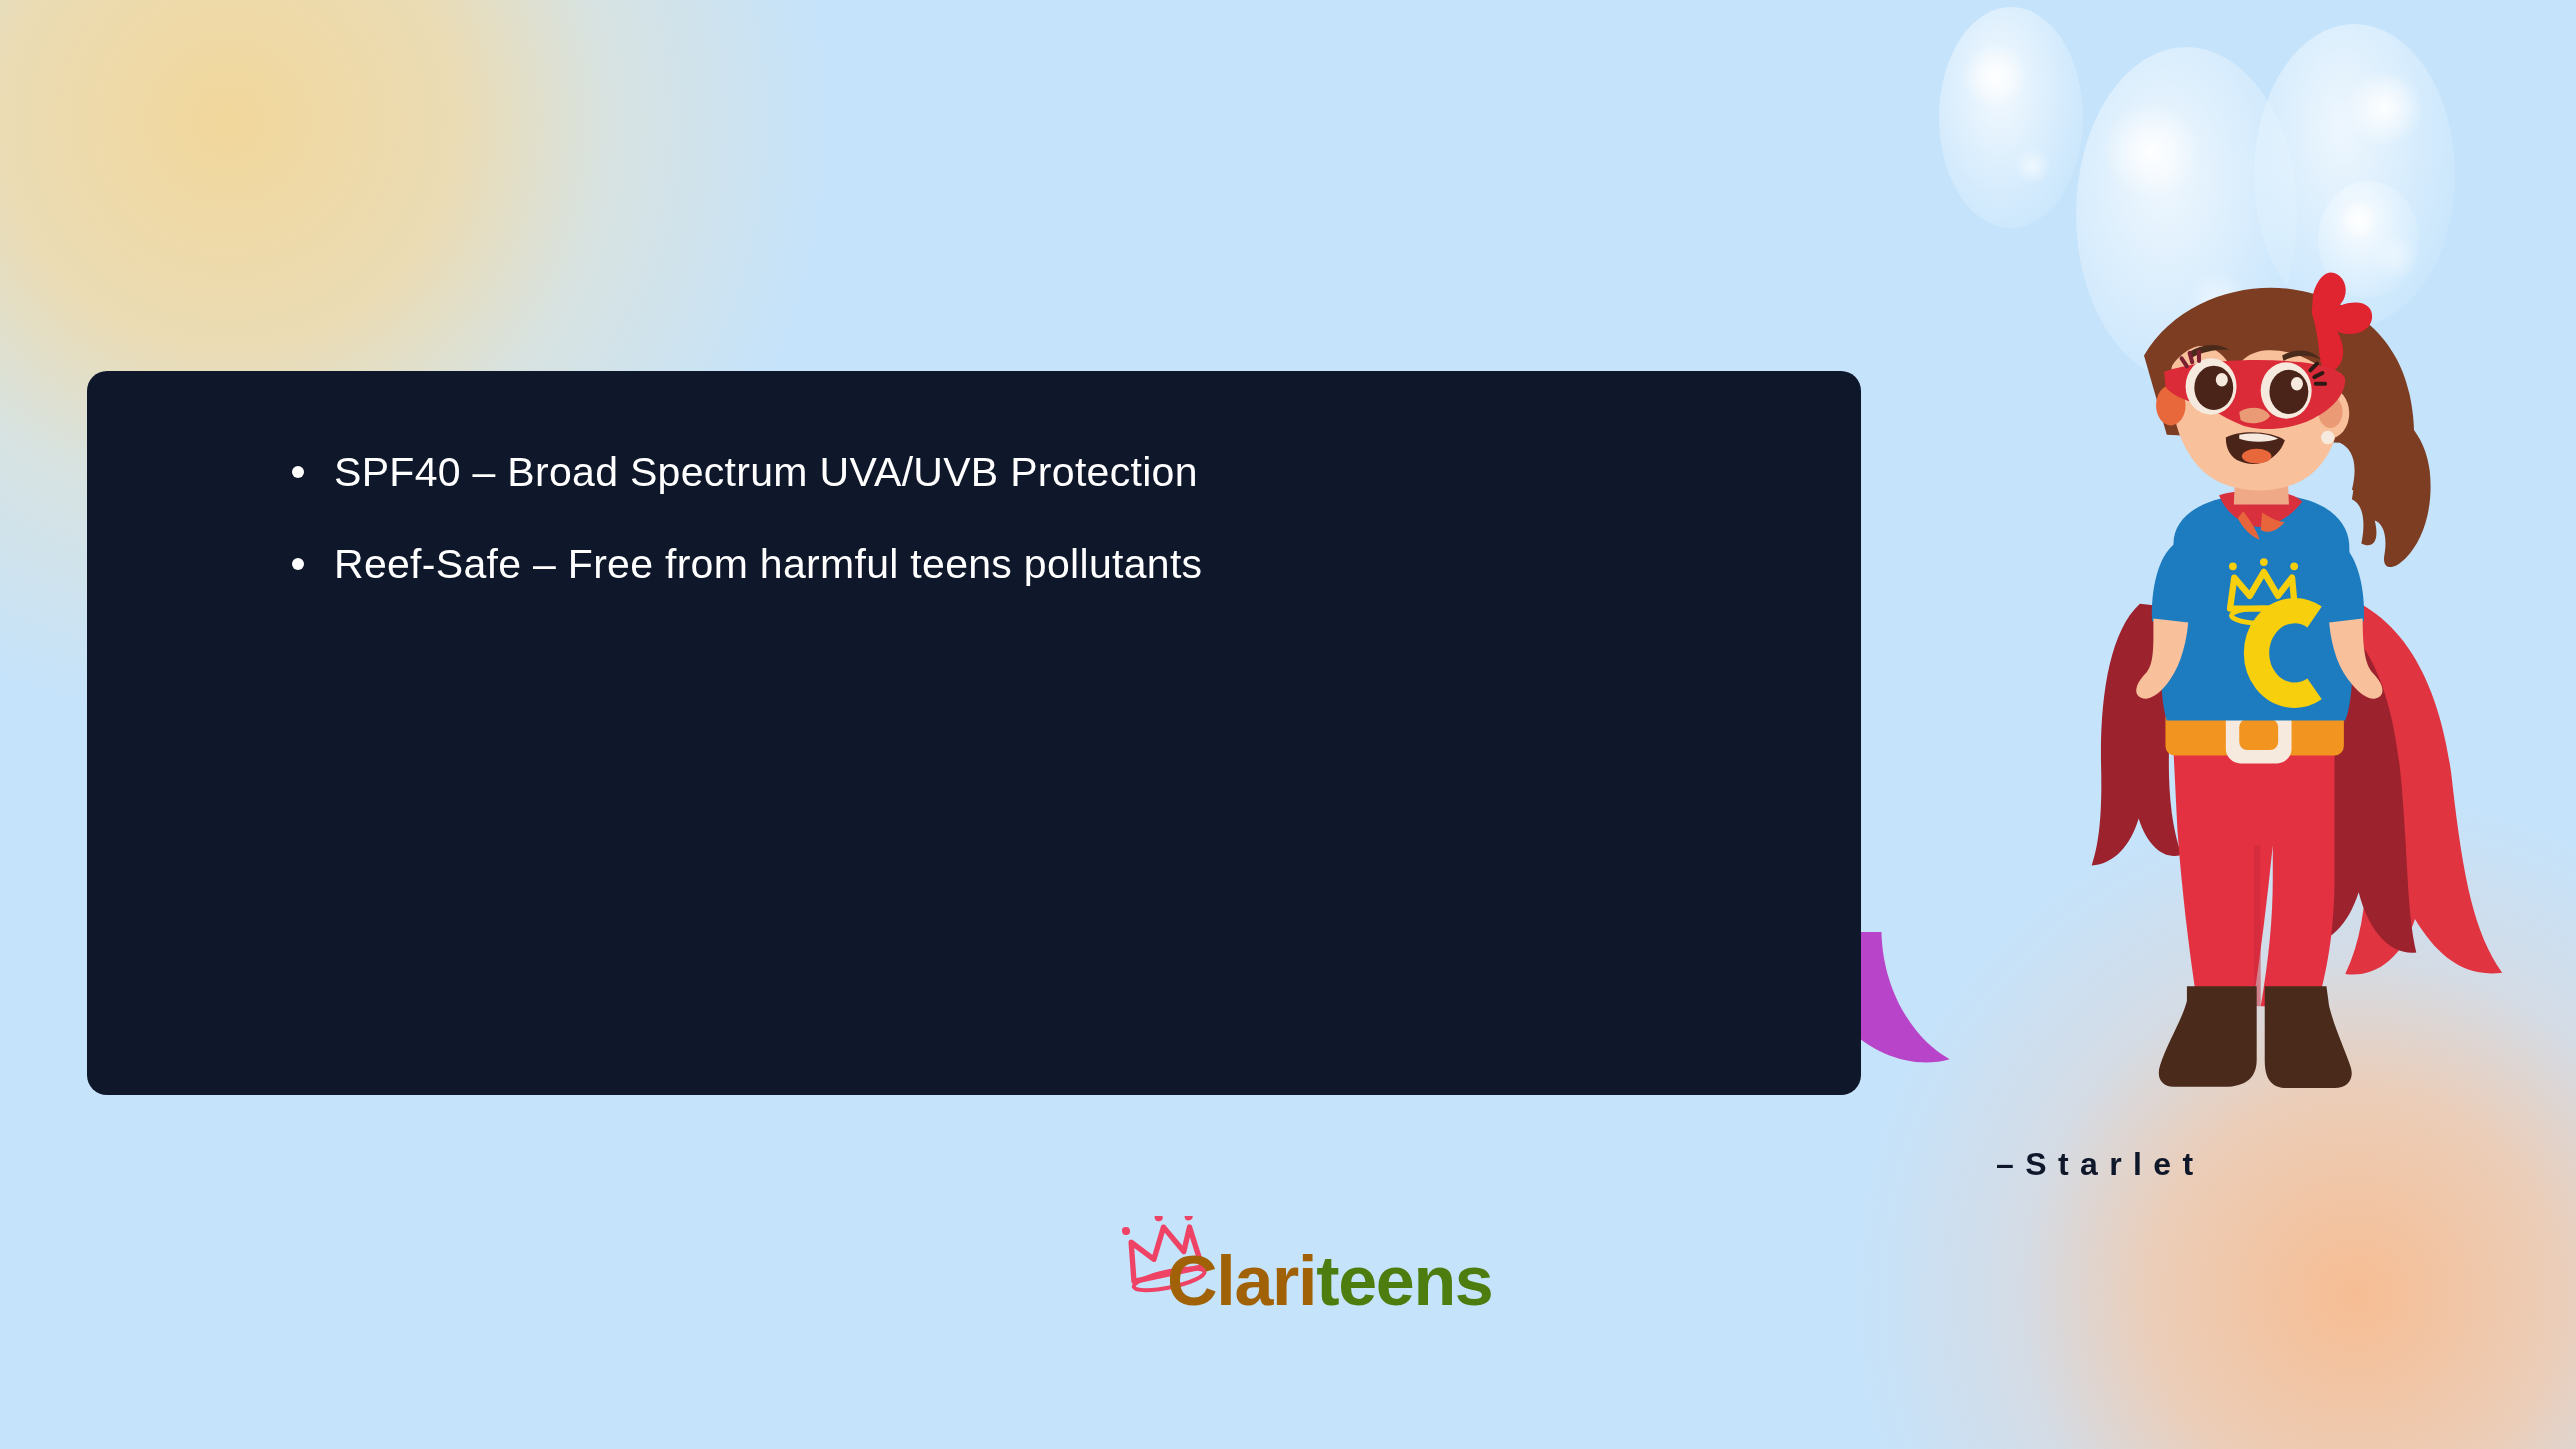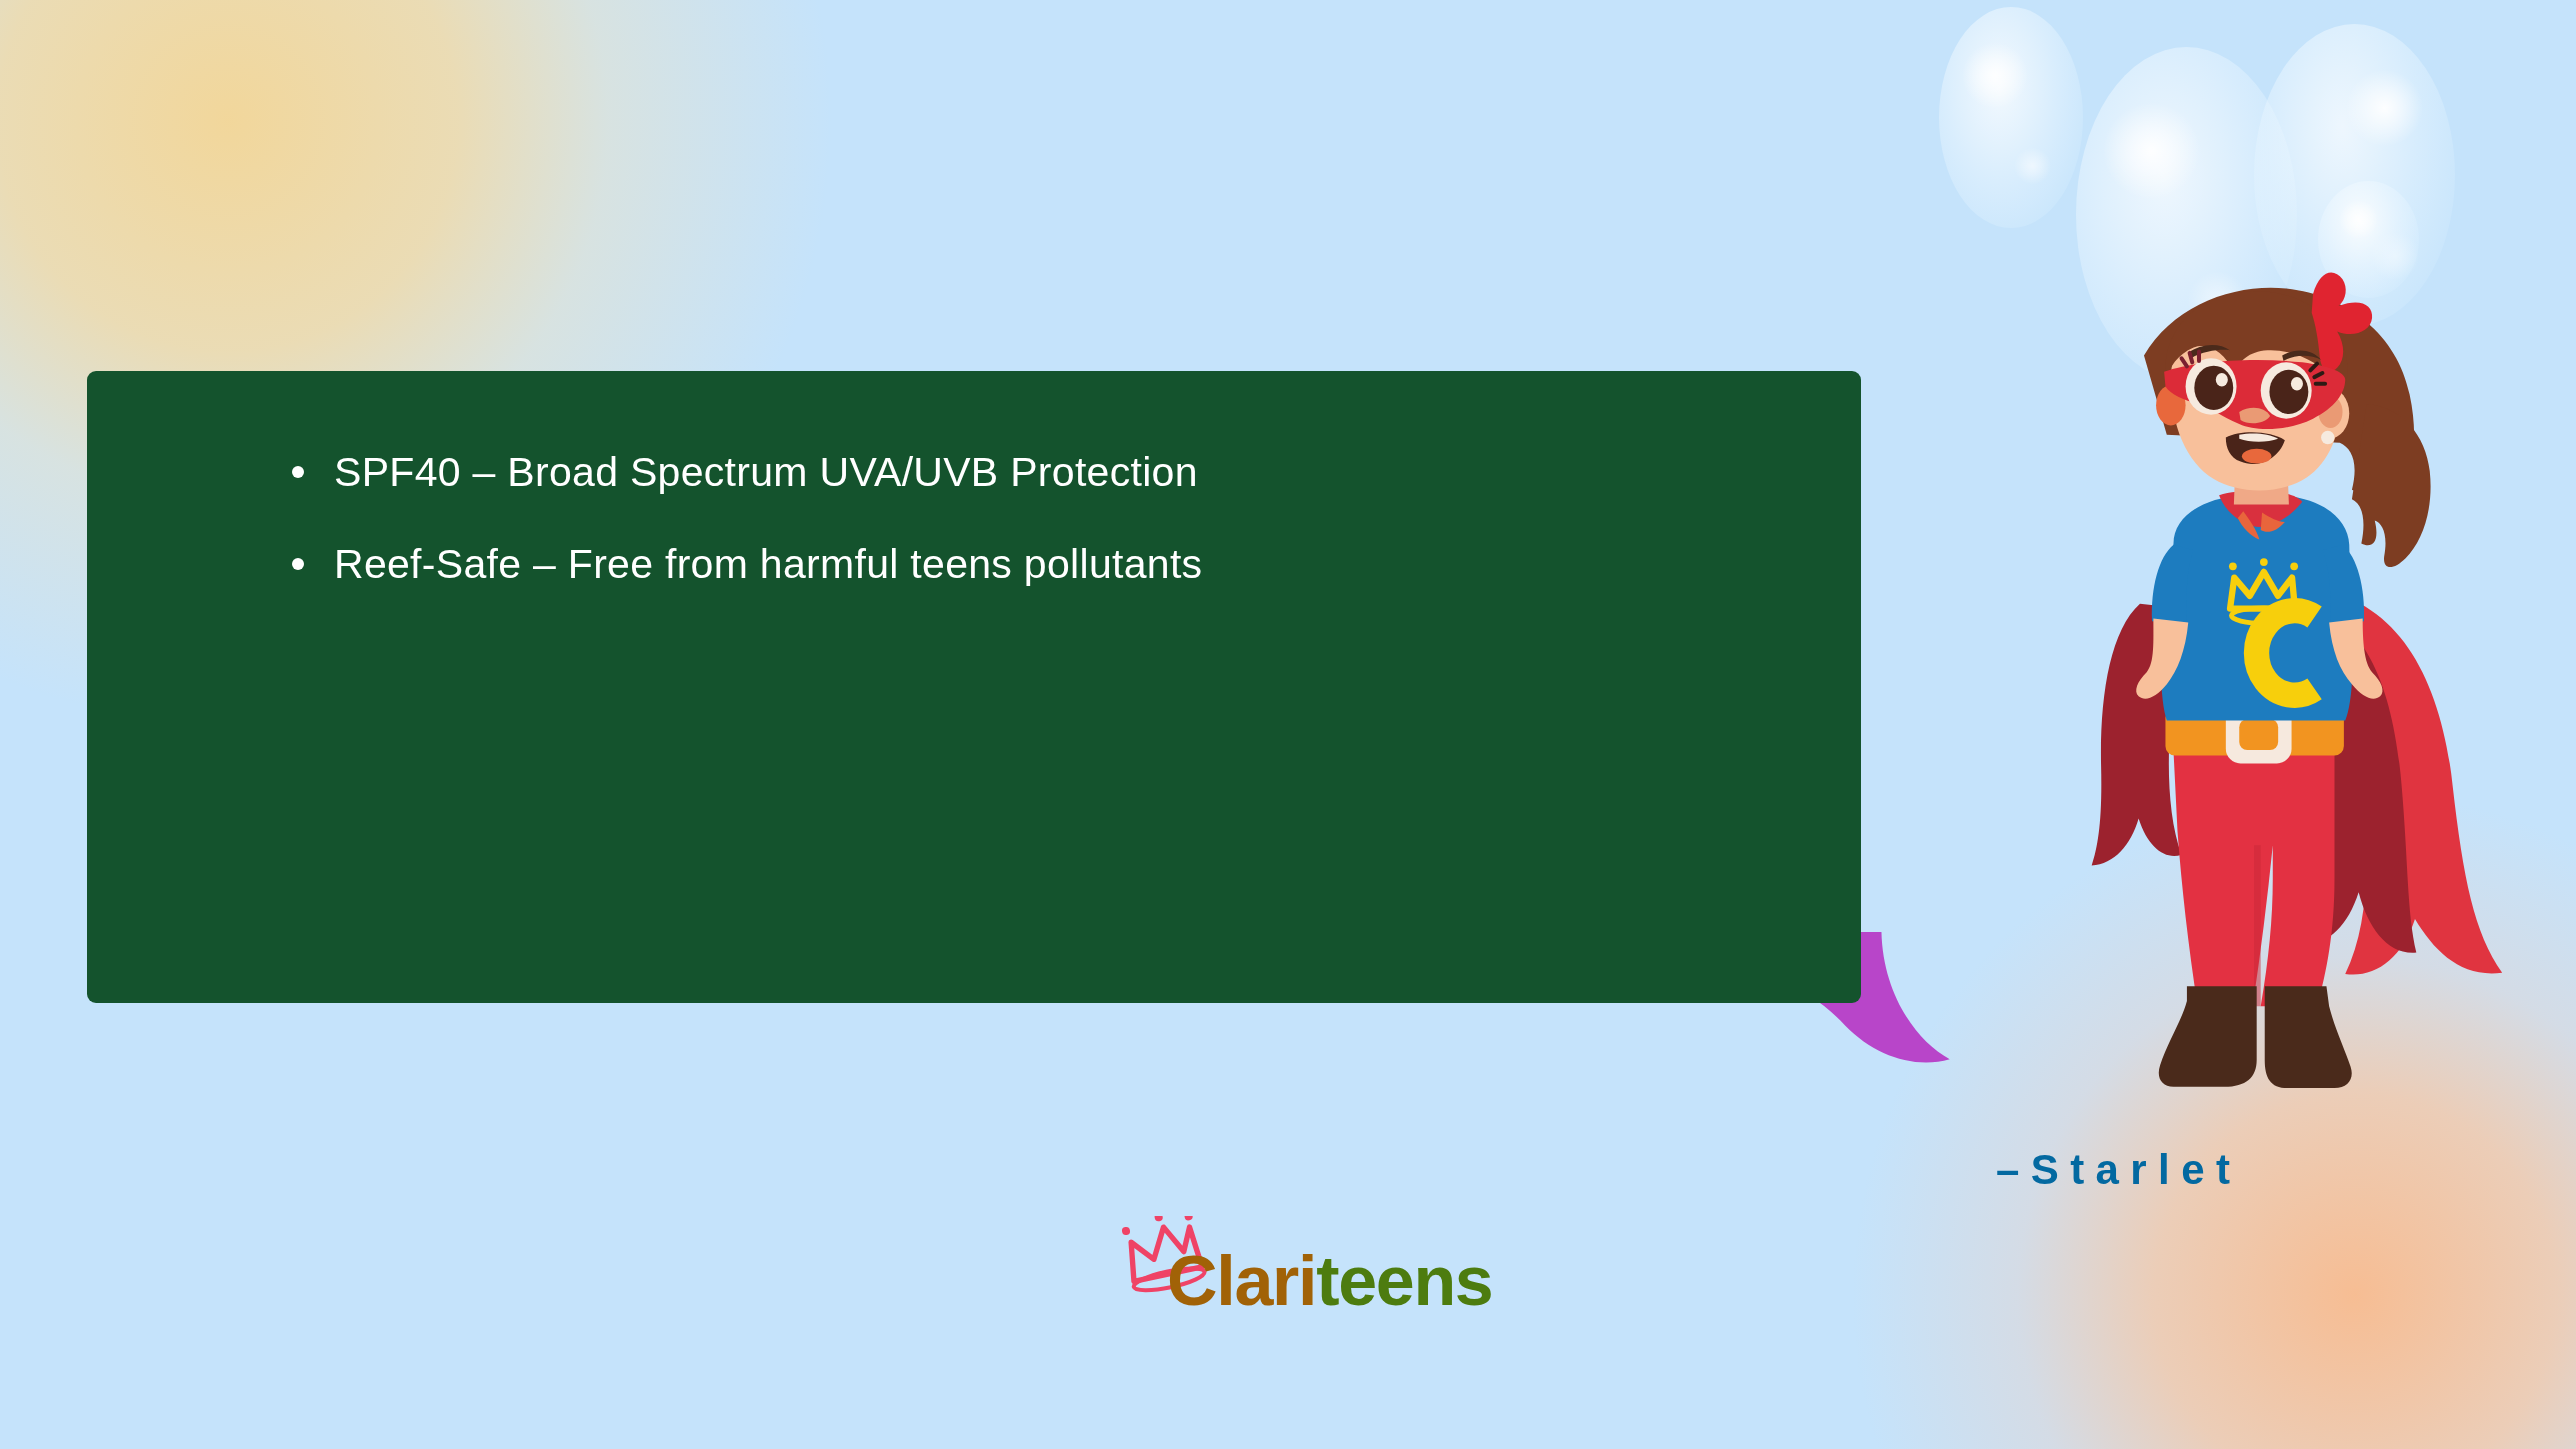--- a/index.html
+++ b/index.html
@@ -62,23 +62,23 @@
                 rgba(255,255,255,0.55) 45%,
                 rgba(255,255,255,0.0) 100%);
   }
 
   
   #speech-bubble {
     position: absolute;
     left: 87px;
     top: 371px;
     width: 1774px;
-    height: 632px;
-    background: #14532d;
-    border-radius: 9px;
+    height: 724px;
+    background: #0f172a;
+    border-radius: 20px;
   }
   #speech-bubble-tail {
     position: absolute;
     left: 1714px;
     top: 932px;
     width: 268px;
     height: 174px;
     overflow: visible;
   }
 
@@ -117,24 +117,24 @@
     top: 255px;
     width: 564px;
     height: 872px;
   }
 
   
   #starlet-caption {
     position: absolute;
     left: 1996px;
     top: 1146px;
-    font-size: 42px;
+    font-size: 32px;
     font-weight: 700;
     letter-spacing: 11.4px;
-    color: #0369a1;
+    color: #0f172a;
     white-space: nowrap;
   }
 
   
   #brand-logo {
     position: absolute;
     left: 1117px;
     top: 1216px;
     width: 349px;
     height: 134px;

